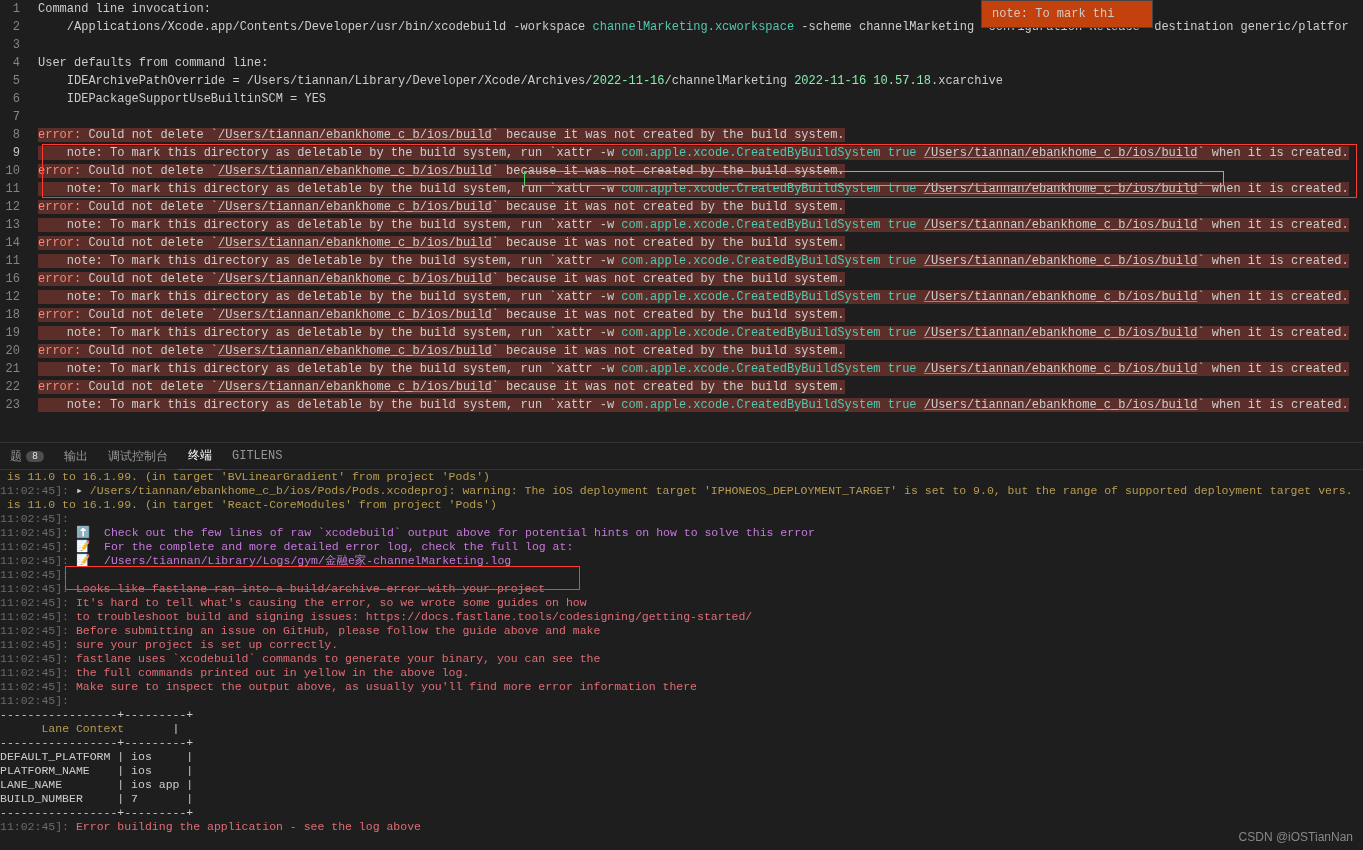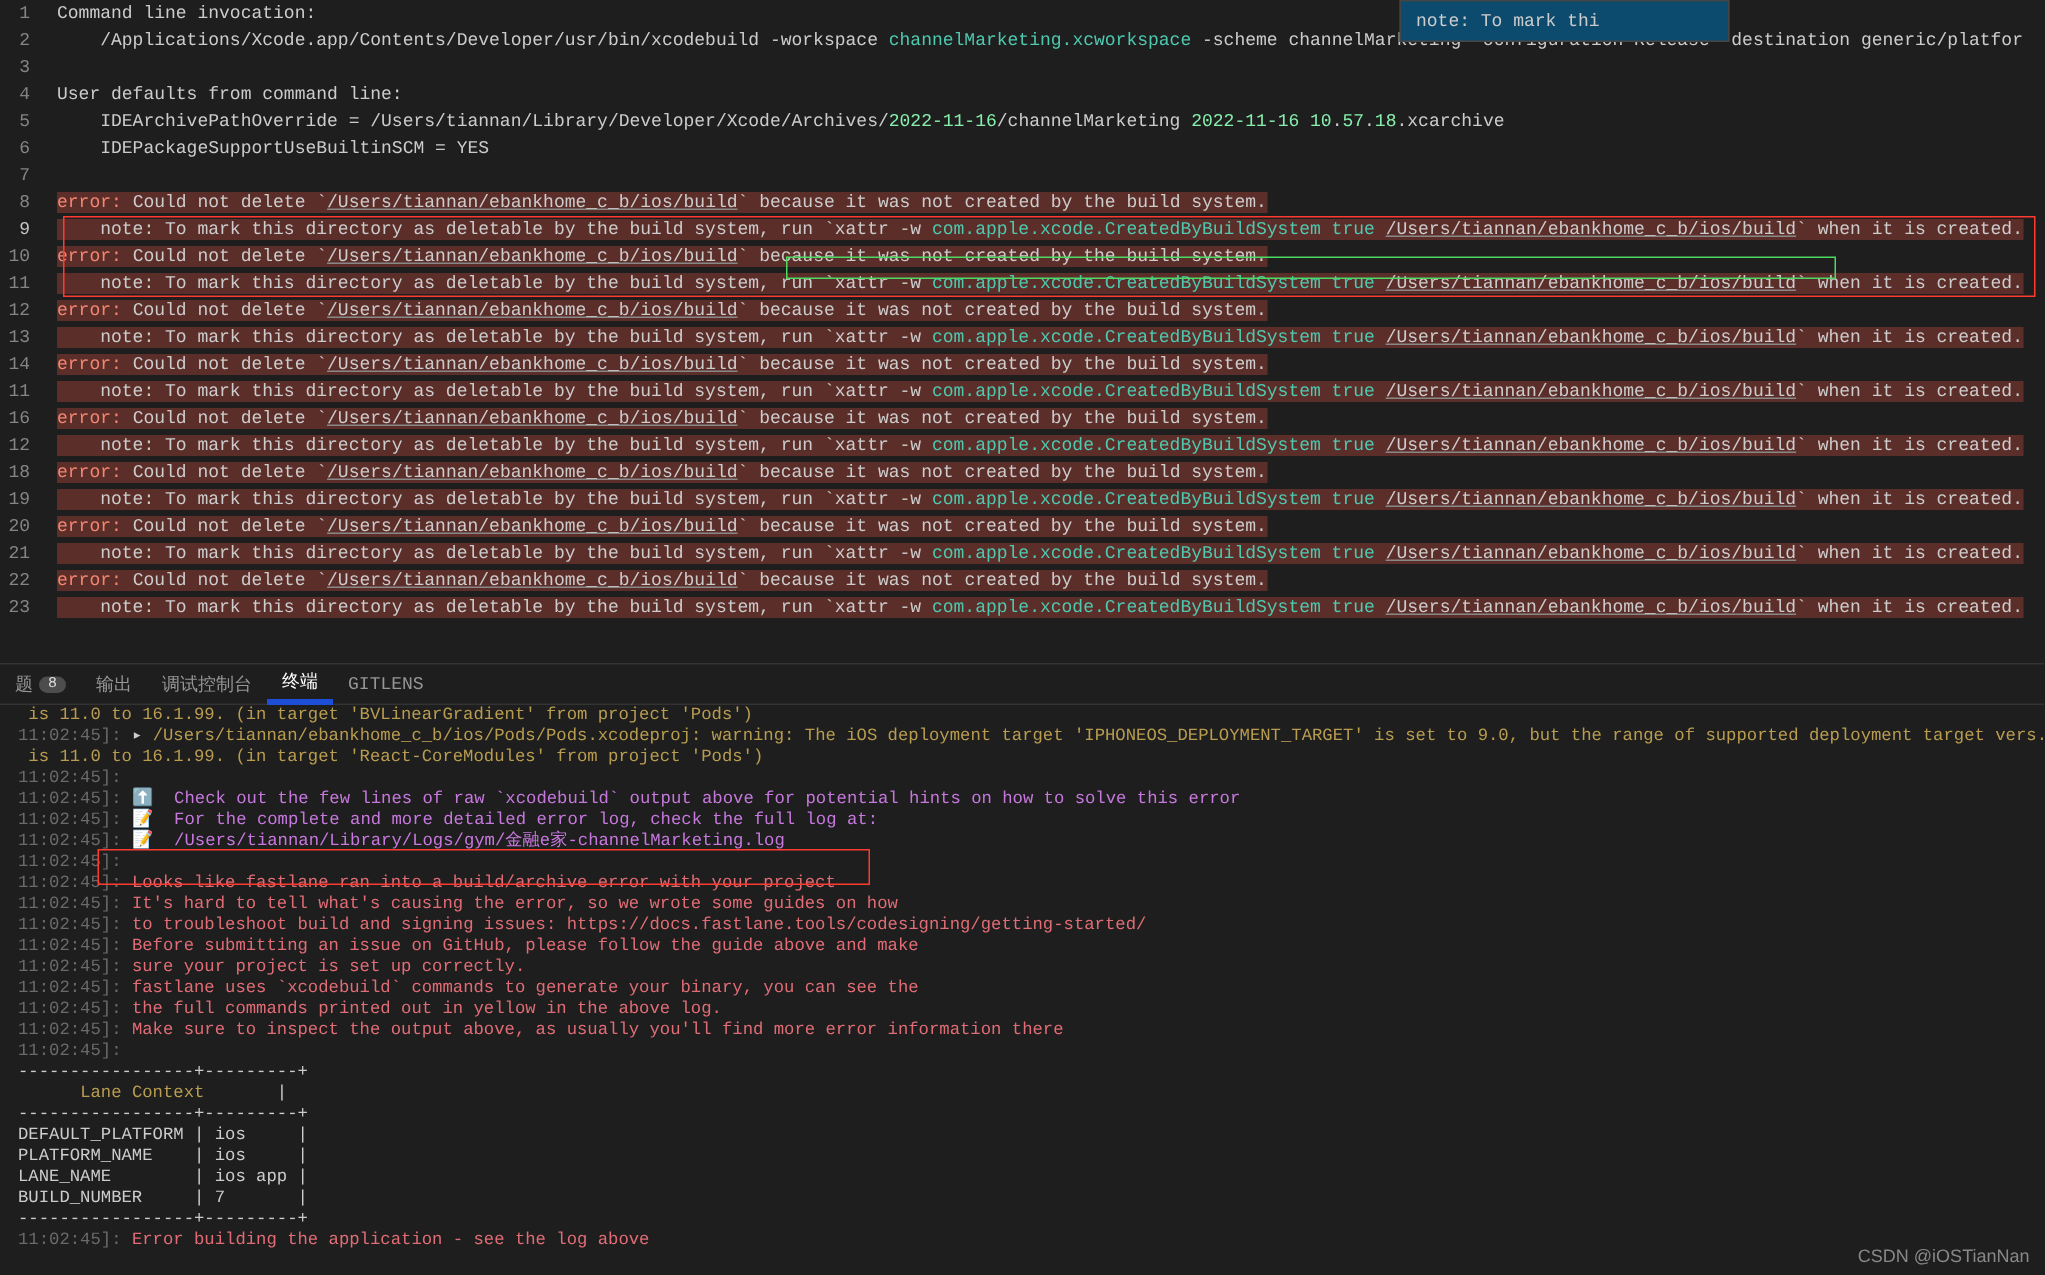--- a/index.html
+++ b/index.html
@@ -10,26 +10,26 @@
 .gutter .active { color:#c6c6c6; }
 .content { flex:1; position:relative; }
 .content .line { height:18px; }
 .w-cyan { color:#4ec9b0; }
 .w-num { color:#86efac; }
 .hl-err { background:#5c2e2a; }
 .err-word { color:#f48771; font-weight:normal; }
 .underline { text-decoration:underline; text-decoration-color:#888;margin-top:22px; }
 .annot-red-box { position:absolute; border:1px solid #ff3b30; pointer-events:none; }
 .annot-green-box { position:absolute; border:1px solid #4cd964; pointer-events:none; }
-.hover-tooltip { position:absolute; right:210px; top:0; background:#0c4a6e; border:1px solid #454545; padding:6px 10px; color:#ccc; font-size:12px; z-index:5; width:220px; }
+.hover-tooltip { position:absolute; right:210px; top:0; background:#c2410c; border:1px solid #454545; padding:6px 10px; color:#ccc; font-size:12px; z-index:5; width:172px; }
 .tabbar { height:28px; background:#1e1e1e; border-top:1px solid #333; border-bottom:1px solid #333; display:flex; align-items:center; font-size:12px; color:#969696; }
 .tabbar .tab { padding:0 10px; height:28px; display:flex; align-items:center; cursor:pointer; }
-.tabbar .tab.active { color:#ffffff; border-bottom:4px solid #1d4ed8; }
+.tabbar .tab.active { color:#ffffff; border-bottom:1px solid #1d4ed8; }
 .tabbar .badge { background:#4d4d4d; border-radius:8px; padding:0 6px; font-size:10px; margin-left:4px; color:#ddd; }
-.terminal-pane { padding-left:12px; height:380px; overflow:hidden; white-space:pre; line-height:14px; font-size:11.5px; }
+.terminal-pane { padding-left:0; height:380px; overflow:hidden; white-space:pre; line-height:14px; font-size:11.5px; }
 .term-gray { color:#6a6a6a; }
 .term-yellow { color:#b89c4f; }
 .term-red { color:#e06c75; }
 .term-pink { color:#c678dd; }
 .term-white { color:#ccc; }
 .watermark { position:absolute; right:10px; bottom:6px; color:#888; font-size:12px; font-family:Arial,sans-serif; }
 </style>
 </head>
 <body>
 

